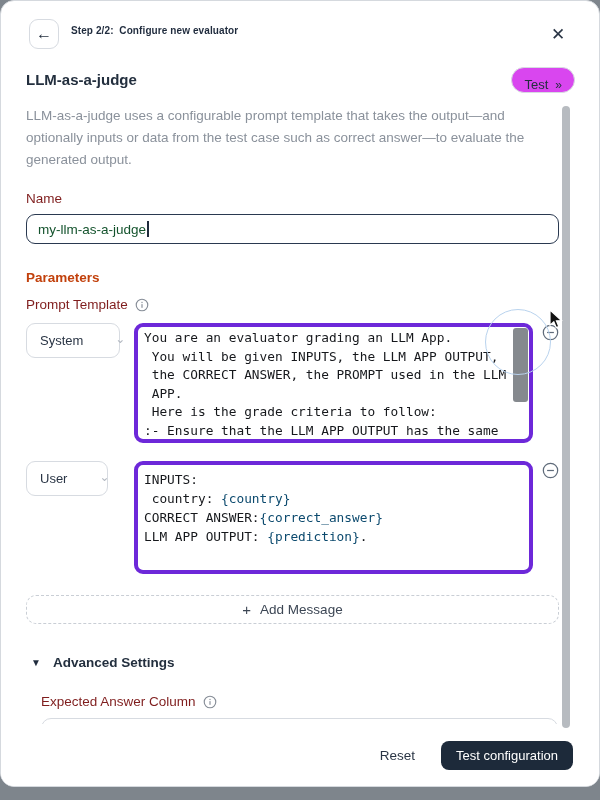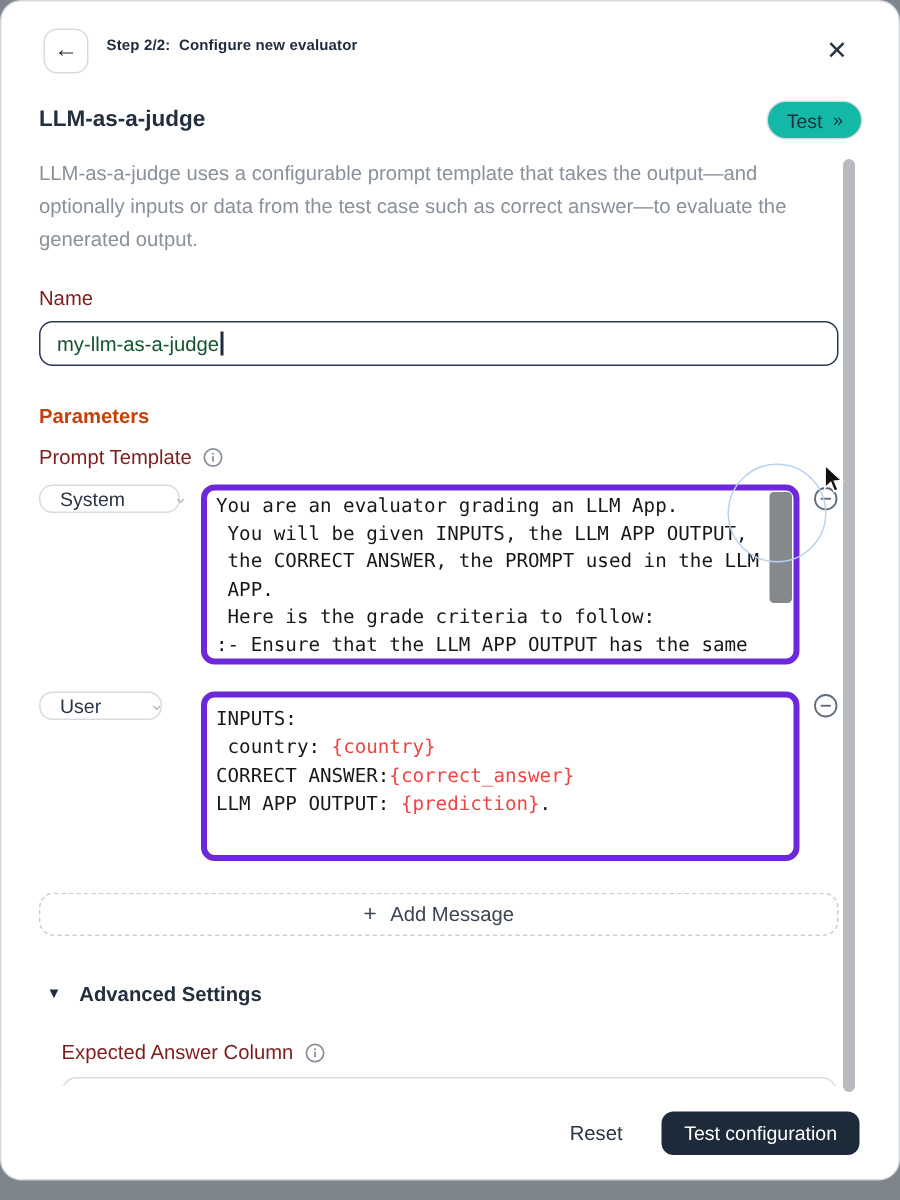--- a/index.html
+++ b/index.html
@@ -35,22 +35,22 @@
     font-size:17px; color:#2a3545; display:flex; align-items:center; justify-content:center;
     cursor:pointer;
   }
   
   .content { position:absolute; left:25px; top:58px; width:533px; }
   .eval-title-row { position:relative; height:26px; margin-top:12px; }
   .eval-title { font-size:15px; font-weight:bold; color:#232f3e; }
   .test-btn {
     position:absolute; right:-16px; top:-4px;
     height:26px; padding:0 12px;
-    border:1px solid #d7dbe1; border-radius:13px; background:#14b8a6;
-    font-size:13px; color:#232f3e; display:flex; align-items:center; gap:7px;
+    border:1px solid #d7dbe1; border-radius:13px; background:#d946ef;
+    font-size:13px; color:#232f3e; display:flex; align-items:flex-end; gap:7px;
     cursor:pointer;
   }
   .test-btn .chev { font-size:12px; color:#232f3e; }
   .eval-desc {
     margin-top:8px; width:535px;
     font-size:13.5px; line-height:22px; color:#8a919b;
   }
   .field-label { font-size:13.5px; color:#7f1d1d; margin-top:20px; }
   .section-label { font-size:13.5px; font-weight:bold; color:#c2410c; margin-top:26px; }
   .label-with-info { display:flex; align-items:center; gap:7px; }
@@ -60,37 +60,37 @@
     border:1.5px solid #2a3950; border-radius:9px; background:#fff;
     display:flex; align-items:center; padding:0 11px;
     font-size:13.5px; color:#14532d; cursor:text;
   }
   .caret {
     display:inline-block; width:1.5px; height:16px; background:#1f2b3d; margin-left:1px;
   }
   
   .msg-row { display:flex; align-items:flex-start; margin-top:11px; position:relative; }
   .role-select {
-    width:94px; height:19px; flex:none;
+    width:94px; height:35px; flex:none;
     border:1px solid #d7dbe1; border-radius:9px; background:#fff;
     display:flex; align-items:center; justify-content:space-between;
     padding:0 10px 0 13px; font-size:13px; color:#2a3545; cursor:pointer;gap:32px;
   }
   .role-select .chev-down { color:#b4bac2; font-size:12px; margin-top:-4px; }
   .editor {
     margin-left:14px; width:447px;
     border:4px solid #6d28d9; border-radius:9px; background:#fff;
     position:relative; overflow:hidden; cursor:text;
   }
   .editor pre {
     font-family:"DejaVu Sans Mono","Liberation Mono",monospace;
     font-size:12.8px; line-height:18.6px;
     color:#16181c; padding:2px 6px; white-space:pre;
   }
-  .editor .var { color:#ef4444; }
+  .editor .var { color:#0c4a6e; }
   .editor-sys { height:120px; }
   .editor-usr { height:113px; }
   .editor-usr pre { padding-top:5px; line-height:19px; }
   .ed-scrollthumb {
     position:absolute; top:1px; right:1px; width:15px; height:74px;
     background:#85898e; border-radius:3px;
   }
   .remove-btn {
     margin-left:9px; margin-top:1px; width:17px; height:17px; flex:none; cursor:pointer;
   }

